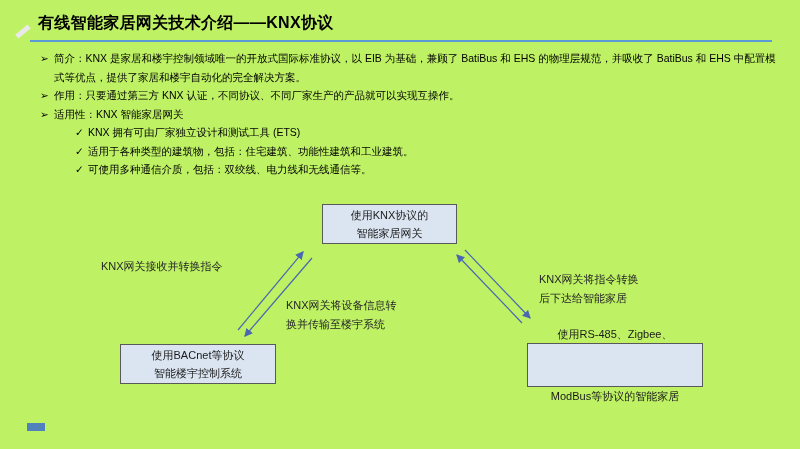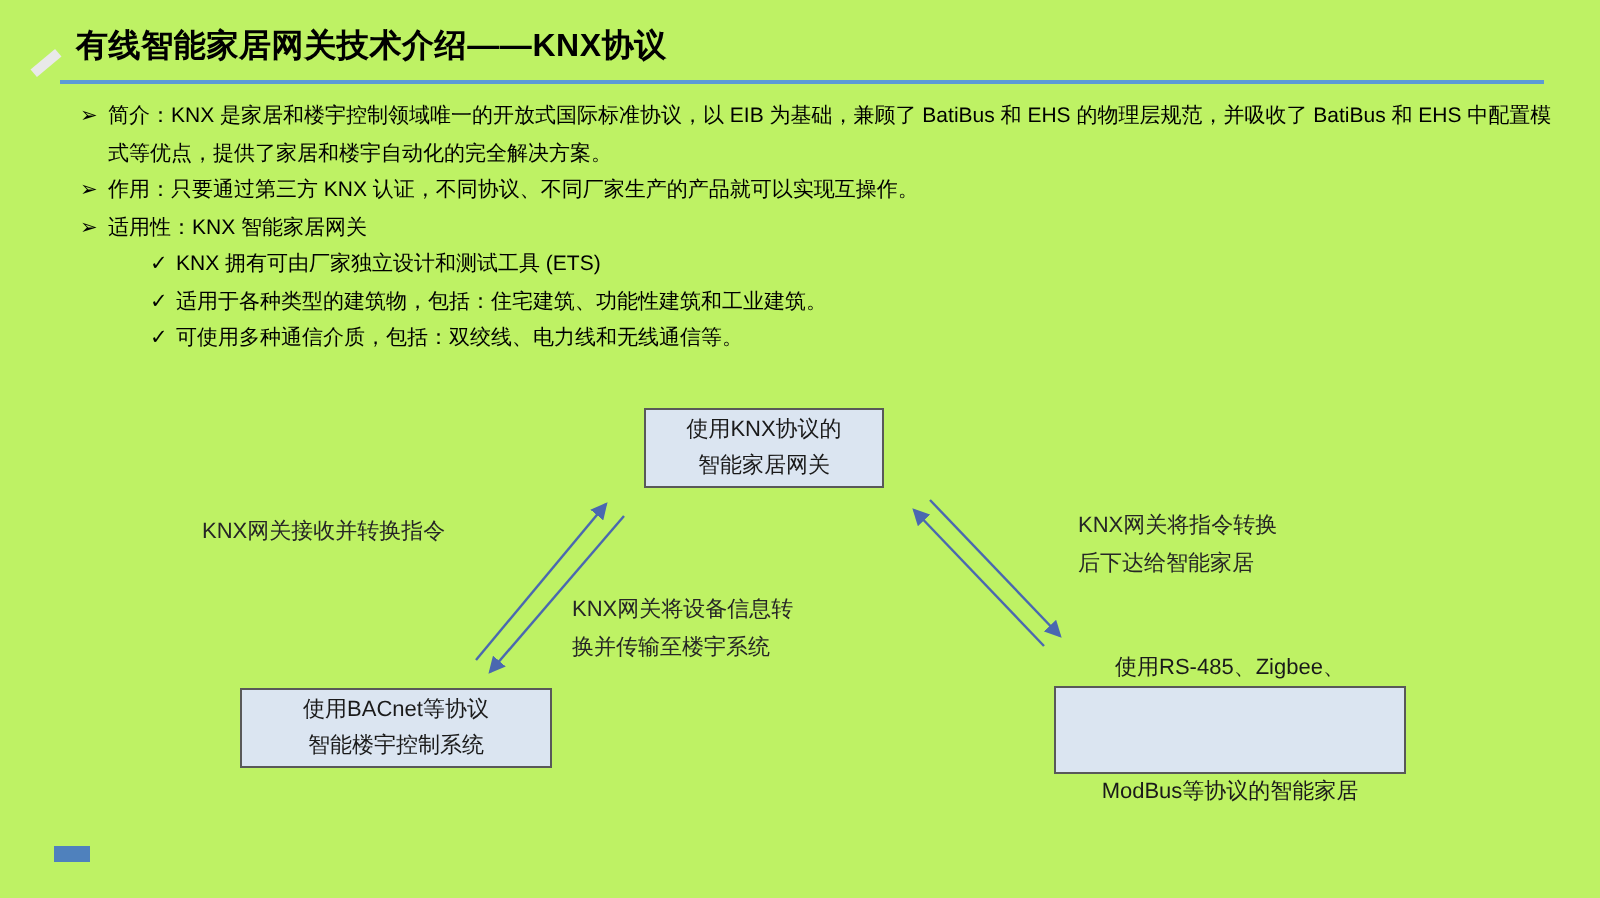--- a/index.html
+++ b/index.html
@@ -29,29 +29,29 @@
   .b-row .btext { flex:1; }
   .lvl2 { margin-left:35px; }
   .lvl2 .marker { flex:0 0 13px; }
   
   .dg-box {
     position:absolute; background:#dbe5f1; border:1px solid #595959;
     font-size:11px; text-align:center; display:flex; flex-direction:column;
     justify-content:center; color:#1a1a1a;
   }
   .dg-box .bl { line-height:18px; white-space:nowrap; }
-  .box-gateway { left:322px; top:204px; width:120px; height:40px; }
+  .box-gateway { left:322px; top:204px; width:135px; height:40px; }
   .box-building { left:120px; top:344px; width:156px; height:40px; }
   .box-home { left:527px; top:343px; width:176px; height:44px;gap:44px; }
   .dg-label { position:absolute; font-size:11px; color:#262626; }
   .dg-label .ll { line-height:19px; white-space:nowrap; }
   .lab-left { left:101px; top:257px; }
   .lab-midleft { left:286px; top:296px; }
   .lab-midright { left:419px; top:296px; }
-  .lab-right { left:539px; top:254px; }
+  .lab-right { left:539px; top:270px; }
   .arrows { position:absolute; left:0; top:190px; width:800px; height:160px; }
   
   .footer-accent {
     position:absolute; left:27px; top:423px; width:18px; height:8px;
     background:#4f81bd;
   }
 </style>
 </head>
 <body>
 

